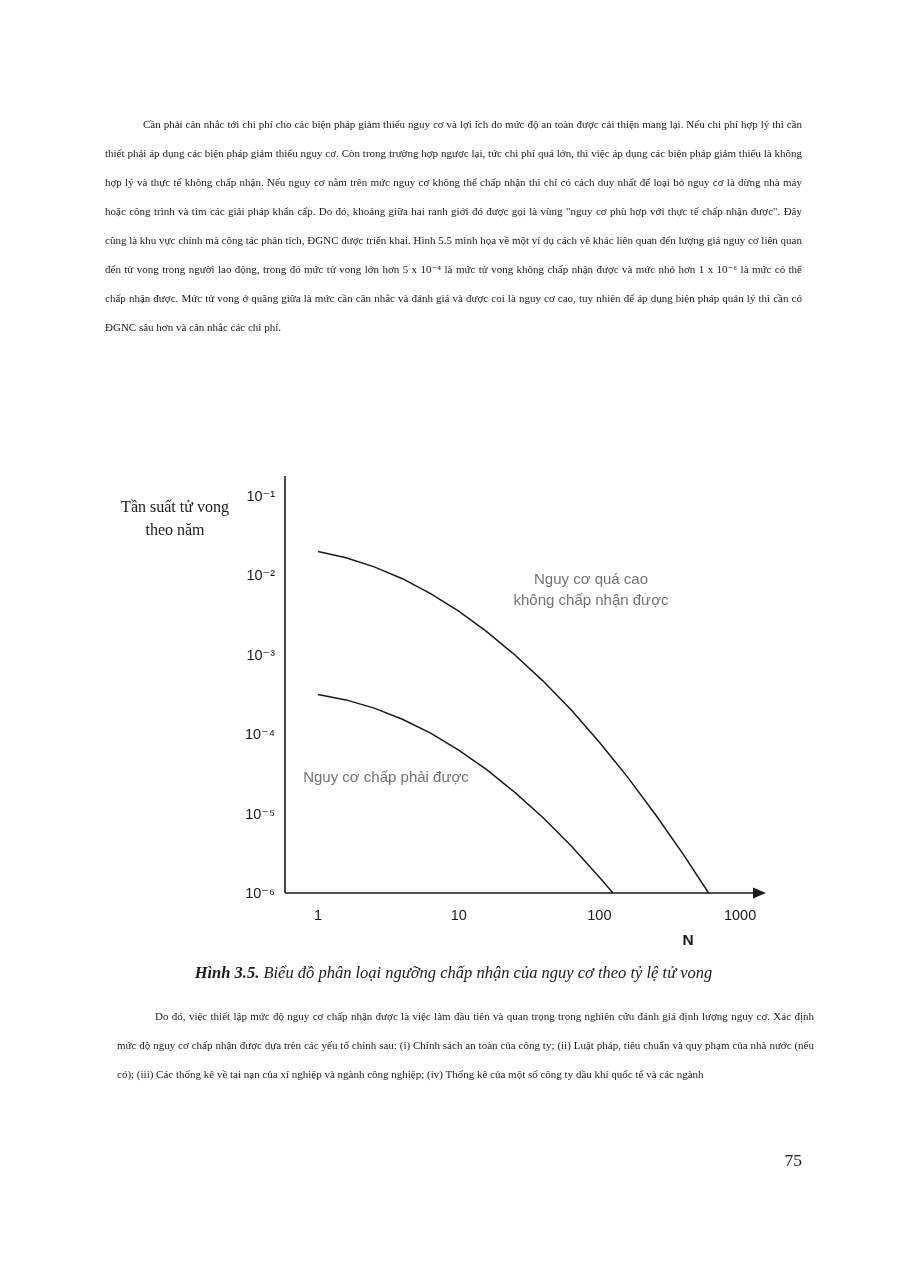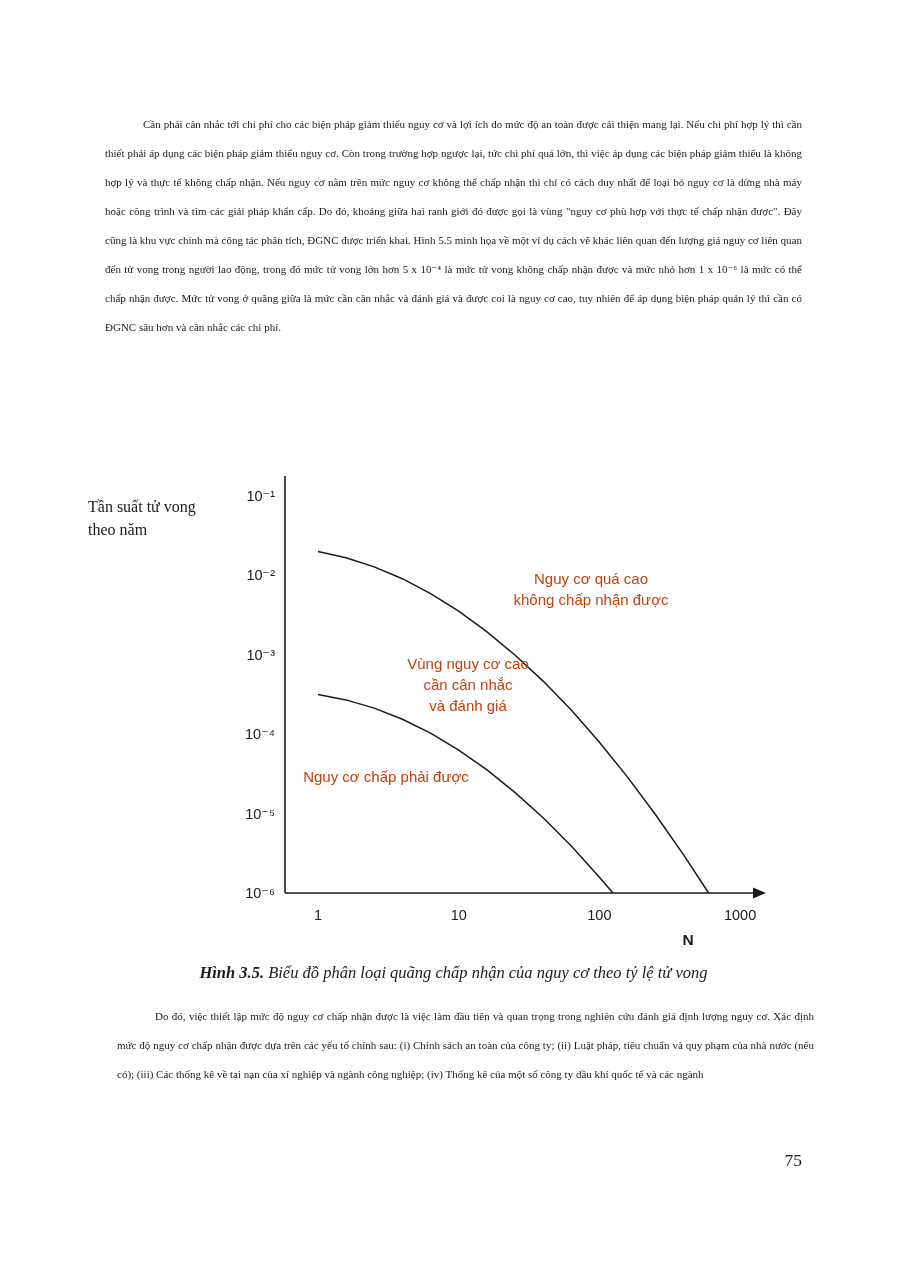--- a/index.html
+++ b/index.html
@@ -22,34 +22,34 @@
     text-indent:38px;
   }
   #paragraph-1{top:110px;}
   #paragraph-2{top:1002px;margin-left:12px;}
   .figure{
     position:absolute;
     left:0;top:470px;width:907px;height:492px;
   }
   .figure .ylabel{
     position:absolute;
-    left:88px;top:25px;width:150px;
+    left:100px;top:25px;width:150px;
     font-size:16px;line-height:23px;
-    text-align:left;
+    text-align:center;
     white-space:pre-line;
   }
   #chart-svg{position:absolute;left:240px;top:0;}
   #chart-svg text{font-family:"Liberation Sans","DejaVu Sans",sans-serif;}
   .region{
     position:absolute;
     font-family:"Liberation Sans","DejaVu Sans",sans-serif;
     font-size:15px;line-height:21px;
     text-align:center;
     white-space:pre-line;
-    color:#c2410c;
+    color:#737373;
   }
   #region-high{left:476px;top:98px;width:230px;}
   #region-middle{left:388px;top:183px;width:160px;}
   #region-low{left:281px;top:296px;width:210px;}
   .caption{
     position:absolute;
     left:0;top:963px;width:907px;
     margin:0;
     text-align:center;
     font-size:16.5px;
@@ -87,27 +87,24 @@
         <text x="35" y="428" text-anchor="end" font-size="14.5" fill="#1a1a1a">10⁻⁶</text>
         <text x="78" y="450" text-anchor="middle" font-size="14.5" fill="#1a1a1a">1</text>
         <text x="218.7" y="450" text-anchor="middle" font-size="14.5" fill="#1a1a1a">10</text>
         <text x="359.4" y="450" text-anchor="middle" font-size="14.5" fill="#1a1a1a">100</text>
         <text x="500.09999999999997" y="450" text-anchor="middle" font-size="14.5" fill="#1a1a1a">1000</text>
         <text x="448" y="475" text-anchor="middle" font-size="15.5" font-weight="bold" fill="#1a1a1a">N</text>
       </svg>
 
     <div class="region" id="region-high">Nguy cơ quá cao
 không chấp nhận được</div>
-    <div class="region" id="region-middle">Vùng nguy cơ cao
-cần cân nhắc
-và đánh giá</div>
     <div class="region" id="region-low">Nguy cơ chấp phải được</div>
   </div>
 
   <p class="caption">
     <span class="cap-label">Hình 3.5.</span>
-    <span>Biểu đồ phân loại quãng chấp nhận của nguy cơ theo tỷ lệ tử vong</span>
+    <span>Biểu đồ phân loại ngưỡng chấp nhận của nguy cơ theo tỷ lệ tử vong</span>
   </p>
 
   <p class="body-text" id="paragraph-2">Do đó, việc thiết lập mức độ nguy cơ chấp nhận được là việc làm đầu tiên và quan trọng trong nghiên cứu đánh giá định lượng nguy cơ. Xác định mức độ nguy cơ chấp nhận được dựa trên các yếu tố chính sau: (i) Chính sách an toàn của công ty; (ii) Luật pháp, tiêu chuẩn và quy phạm của nhà nước (nếu có); (iii) Các thống kê về tai nạn của xí nghiệp và ngành công nghiệp; (iv) Thống kê của một số công ty dầu khí quốc tế và các ngành</p>
 
   <div class="page-number">75</div>
 </div>
 
 </body></html>

